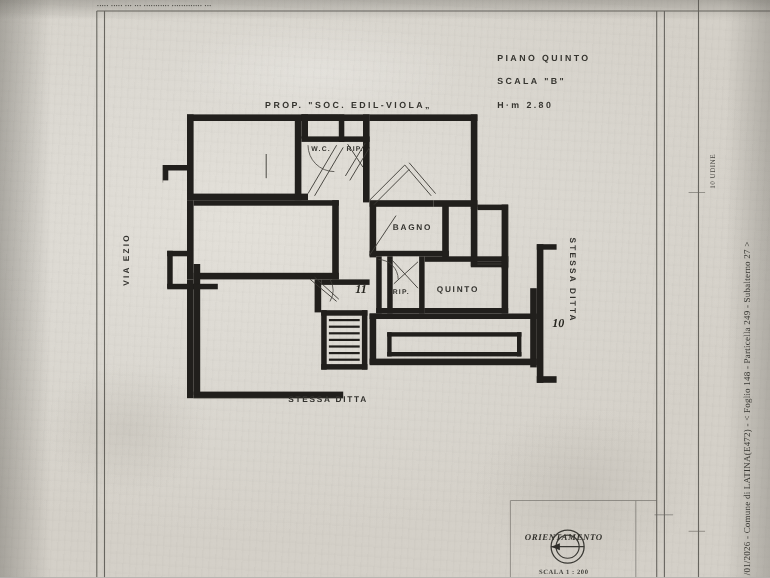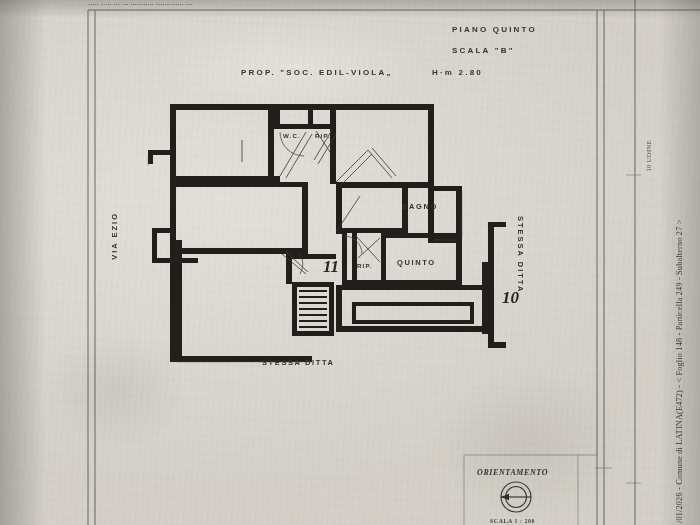--- a/index.html
+++ b/index.html
@@ -68,32 +68,33 @@
   .lbl.small { font-size: 6.2px; letter-spacing: 1.1px; }
   .lbl.vert { writing-mode: vertical-rl; transform: rotate(180deg); letter-spacing: 2px; }
   .lbl.vert-r { writing-mode: vertical-rl; letter-spacing: 2px; }
 
   .room-num {
     position: absolute;
     color: #26251f;
     font-family: "Liberation Serif", serif;
     font-style: italic;
     font-weight: 700;
-    font-size: 17px;
+    font-size: 11px;
     pointer-events: none;
   }
 
   .head-line {
     position: absolute;
     color: #35342f;
     letter-spacing: 2.2px;
     font-size: 8px;
     font-weight: 700;
     white-space: nowrap;
     pointer-events: none;
+    margin-top: 23px;
   }
 
   .margin-text {
     position: absolute;
     font-family: "Liberation Serif", serif;
     font-size: 8.2px;
     color: #3a3934;
     white-space: nowrap;
     writing-mode: vertical-rl;
     transform: rotate(180deg);
@@ -127,20 +128,21 @@
   .orient-title {
     position: absolute;
     font-family: "Liberation Serif", serif;
     font-style: italic;
     font-weight: 700;
     font-size: 8px;
     color: #34332e;
     letter-spacing: .6px;
     white-space: nowrap;
     pointer-events: none;
+    margin-top: 16px;
   }
   .orient-sub {
     position: absolute;
     font-family: "Liberation Serif", serif;
     font-weight: 700;
     font-size: 6px;
     color: #44433e;
     letter-spacing: .5px;
     white-space: nowrap;
     pointer-events: none;
@@ -328,25 +330,25 @@
       <polygon points="-15,0 -7,-3.2 -7,3.2" fill="#2e2d29"></polygon>
     </g>
   </svg>
 
   <div class="top-cut">..... ..... ... ... ...........  ............. ...</div>
 
   <div class="head-line" style="left:241px; top:68px;">PROP. "SOC. EDIL-VIOLA„</div>
 
   <div class="head-line" style="left:452px; top:25px;">PIANO  QUINTO</div>
   <div class="head-line" style="left:452px; top:46px;">SCALA  "B"</div>
-  <div class="head-line small" style="left:432px; top:68px;">H·m  2.80</div>
+  <div class="head-line small" style="left:452px; top:68px;">H·m  2.80</div>
 
   <div class="lbl small" style="left:283px; top:132px;">W.C.</div>
   <div class="lbl small" style="left:315px; top:132px;">RIP.</div>
-  <div class="lbl" style="left:357px; top:202px;margin-left:45px;">BAGNO</div>
+  <div class="lbl" style="left:357px; top:202px;">BAGNO</div>
   <div class="lbl small" style="left:357px; top:262px;">RIP.</div>
   <div class="lbl" style="left:397px; top:258px;">QUINTO</div>
 
   <div class="room-num" style="left:323px; top:257px;">11</div>
   <div class="room-num" style="left:502px; top:288px;text-align:right;">10</div>
 
   <div class="lbl vert" style="left:110px; top:212px;">VIA  EZIO</div>
   <div class="lbl vert-r" style="left:516px; top:216px;">STESSA  DITTA</div>
   <div class="lbl" style="left:262px; top:358px;">STESSA  DITTA</div>
 

